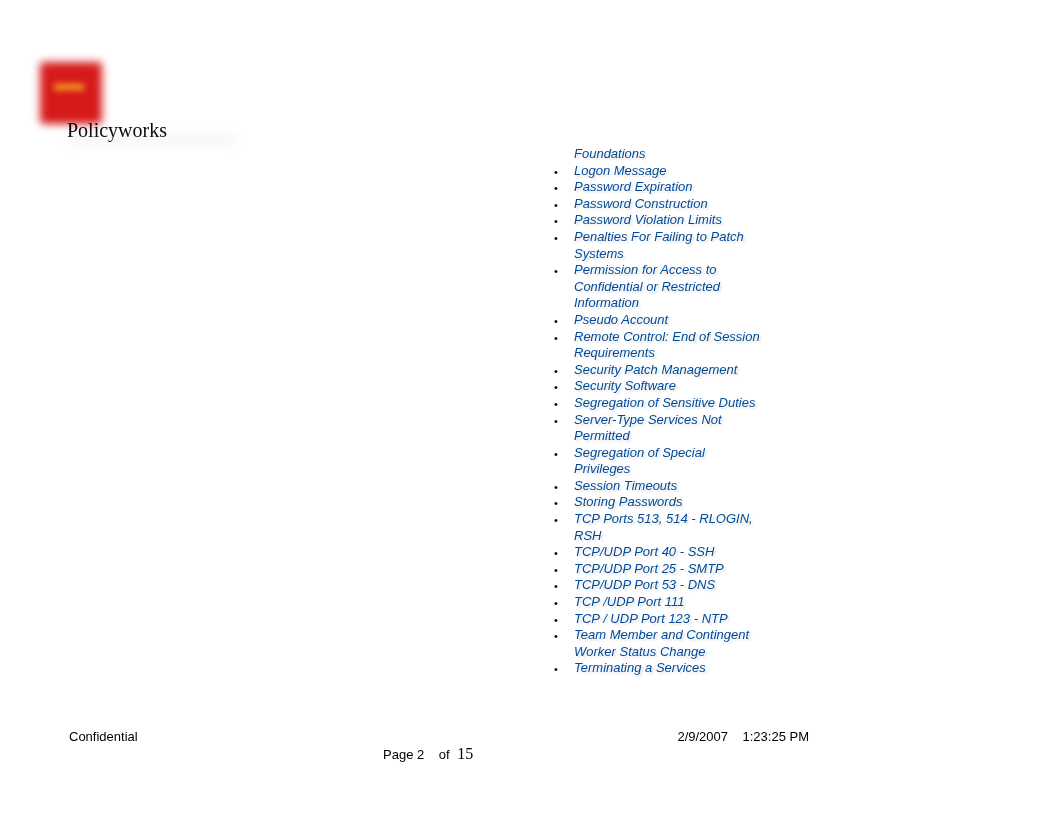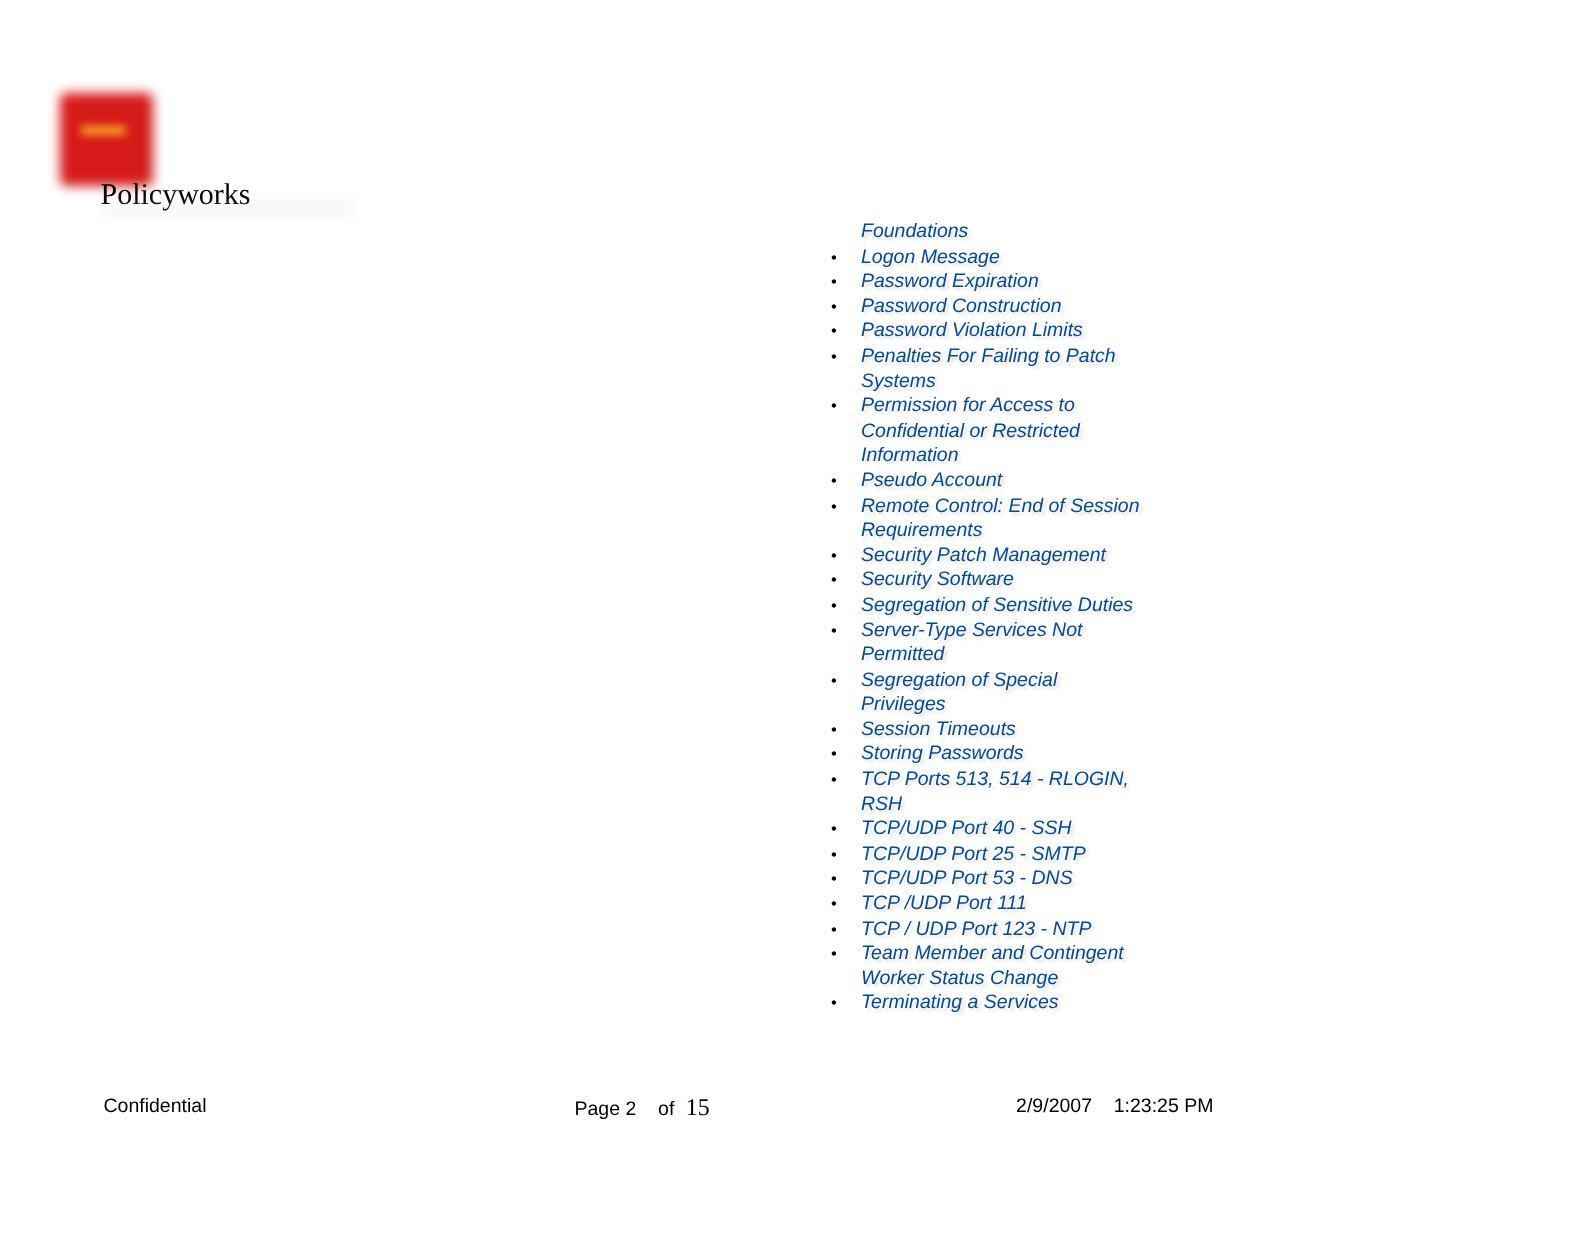--- a/index.html
+++ b/index.html
@@ -101,21 +101,21 @@
   }
   .footer-conf {
     position: absolute;
     left: 4px;
     top: 0;
     margin-left: 16px;
   }
   .footer-page {
     position: absolute;
     left: 334px;
-    top: 1px;
+    top: 16px;
   }
   .footer-page .total {
     font-family: "Times New Roman", Times, serif;
     font-size: 16px;
     margin-left: 4px;
   }
   .footer-ts {
     position: absolute;
     right: 0;
     top: 0;

